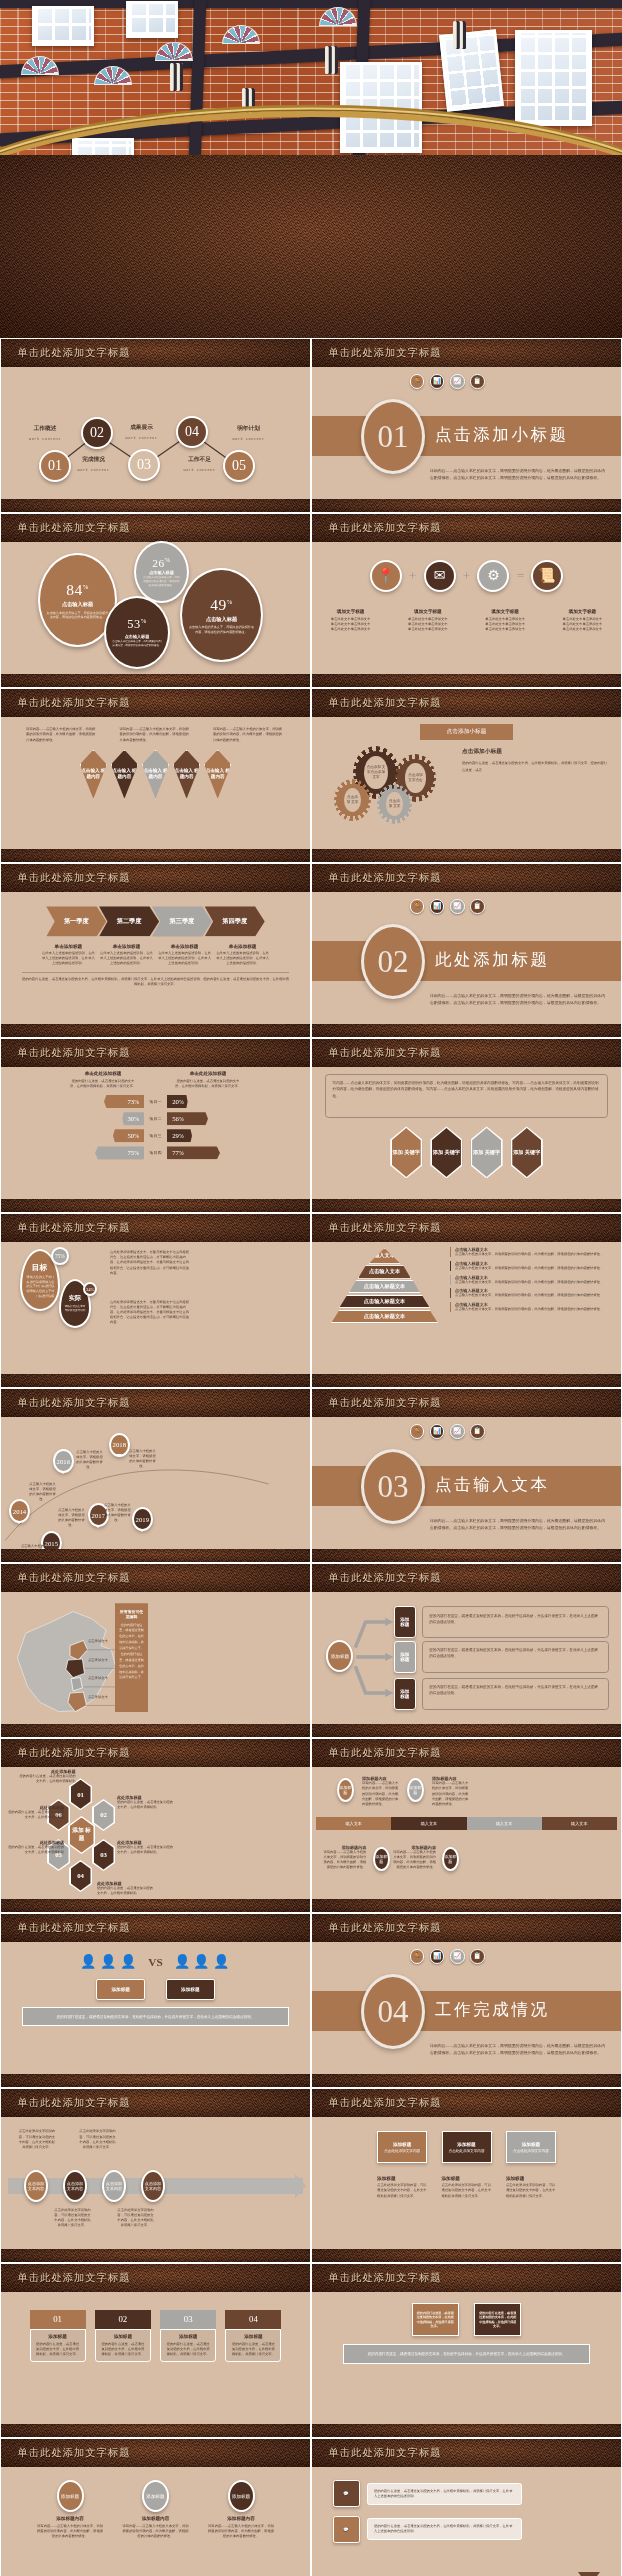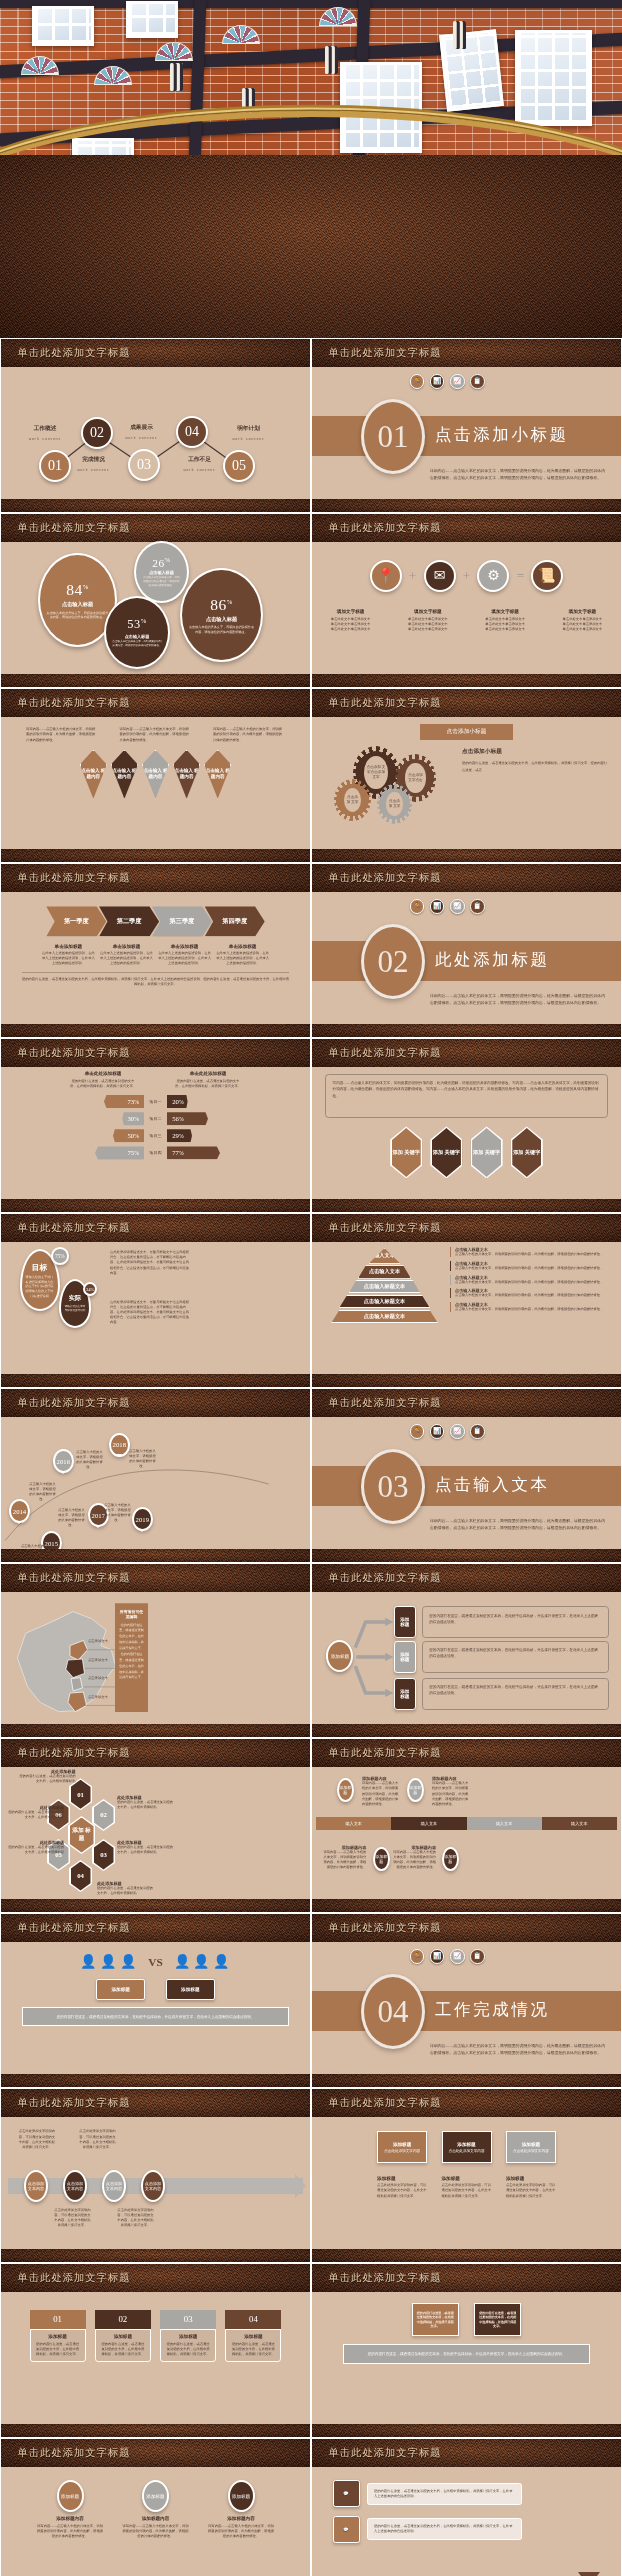--- a/index.html
+++ b/index.html
@@ -317,21 +317,21 @@
         <div class="n" style="font-size:11.3px"><span>26</span><sup>%</sup></div>
         <div class="h" style="font-size:4.1px;margin:1.5px 0 1px">点击输入标题</div>
         <div class="mini-w" style="font-size:2.6px">点击输入本栏的具体文字，简明扼要的说明分项内容，请根据您的具体内容酌情修改。</div>
       </div>
       <div class="pct c2" style="left:103px;top:54px;width:66px;height:73px;">
         <div class="n" style="font-size:12.4px"><span>53</span><sup>%</sup></div>
         <div class="h" style="font-size:4.1px;margin:1.5px 0 1px">点击输入标题</div>
         <div class="mini-w" style="font-size:2.6px">点击输入本栏的具体文字，简明扼要的说明分项内容，请根据您的具体内容酌情修改。</div>
       </div>
       <div class="pct c4" style="left:179px;top:26px;width:83px;height:94px;">
-        <div class="n"><span>86</span><sup>%</sup></div>
+        <div class="n"><span>49</span><sup>%</sup></div>
         <div class="h">点击输入标题</div>
         <div class="mini-w">点击输入本栏的具体文字，简明扼要的说明分项内容，请根据您的具体内容酌情修改。</div>
       </div>
     </div>
     <div class="sl-foot leather-dark"></div>
   </div>
 
   <div class="slide">
     <div class="sl-head leather-dark">
         <div class="sl-title">单击此处添加文字标题</div>
@@ -595,21 +595,21 @@
       </div>
     </div>
     <div class="sl-foot leather-dark"></div>
   </div>
 
   <div class="slide">
     <div class="sl-head leather-dark">
         <div class="sl-title">单击此处添加文字标题</div>
       </div>
     <div class="sl-body">
-      <div class="pin c1" style="position:absolute;left:18.5px;top:7.2px;width:40px;height:62px;flex-direction:column;">
+      <div class="pin c1" style="position:absolute;left:18.5px;top:7.2px;width:40px;height:62px;flex-direction:column;text-align:right;">
         <b style="font-size:7.7px">目标</b>
         <span class="mini-w" style="margin-top:2.1px;padding:0 3.1px">请输入您的文字对目标进行说明请输入您的文字对目标进行说明请输入您的文字对目标进行说明</span>
       </div>
       <div class="ring c3" style="position:absolute;left:50px;top:5.2px;width:17.5px;height:17.5px;font-size:5.2px;">
         <span><span>75</span>%</span>
         </div>
       <div class="pin c2" style="position:absolute;left:58px;top:37px;width:32px;height:49px;flex-direction:column;">
         <b style="font-size:6.2px">实际</b>
         <span class="mini-w" style="margin-top:1.5px;padding:0 2.6px;font-size:2.6px">请输入您的文字对实际情况进行说明</span>
       </div>

